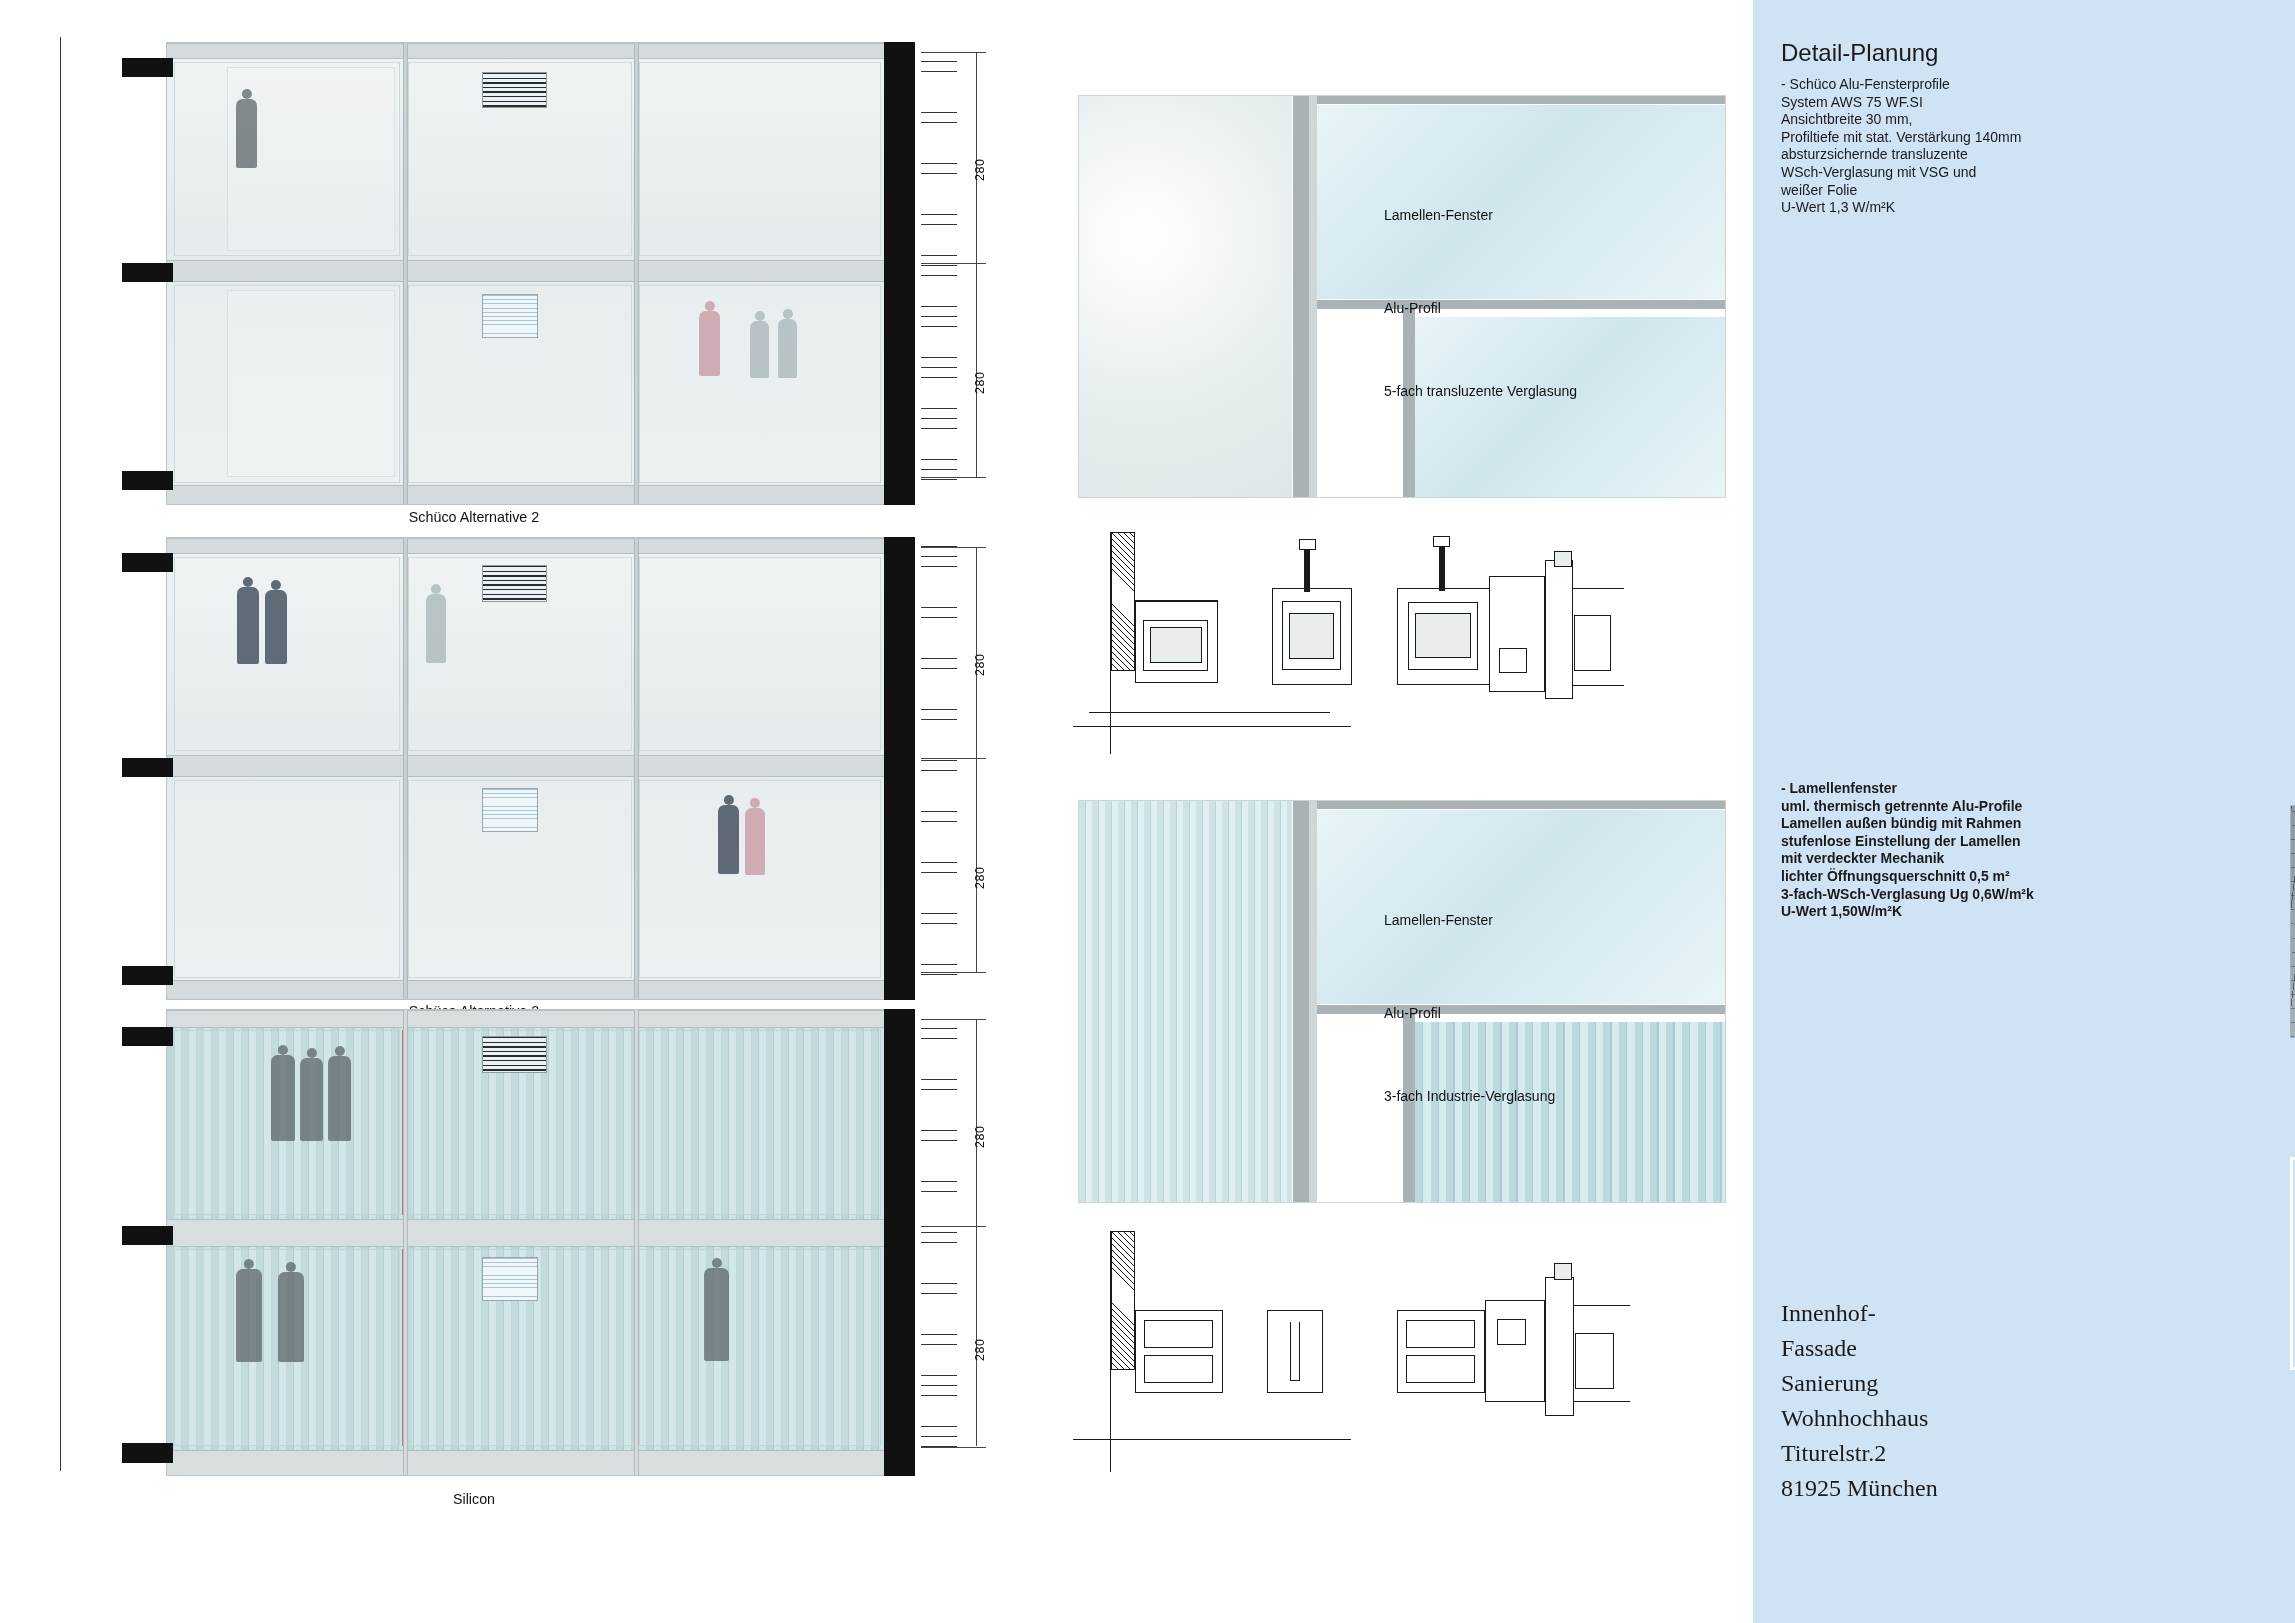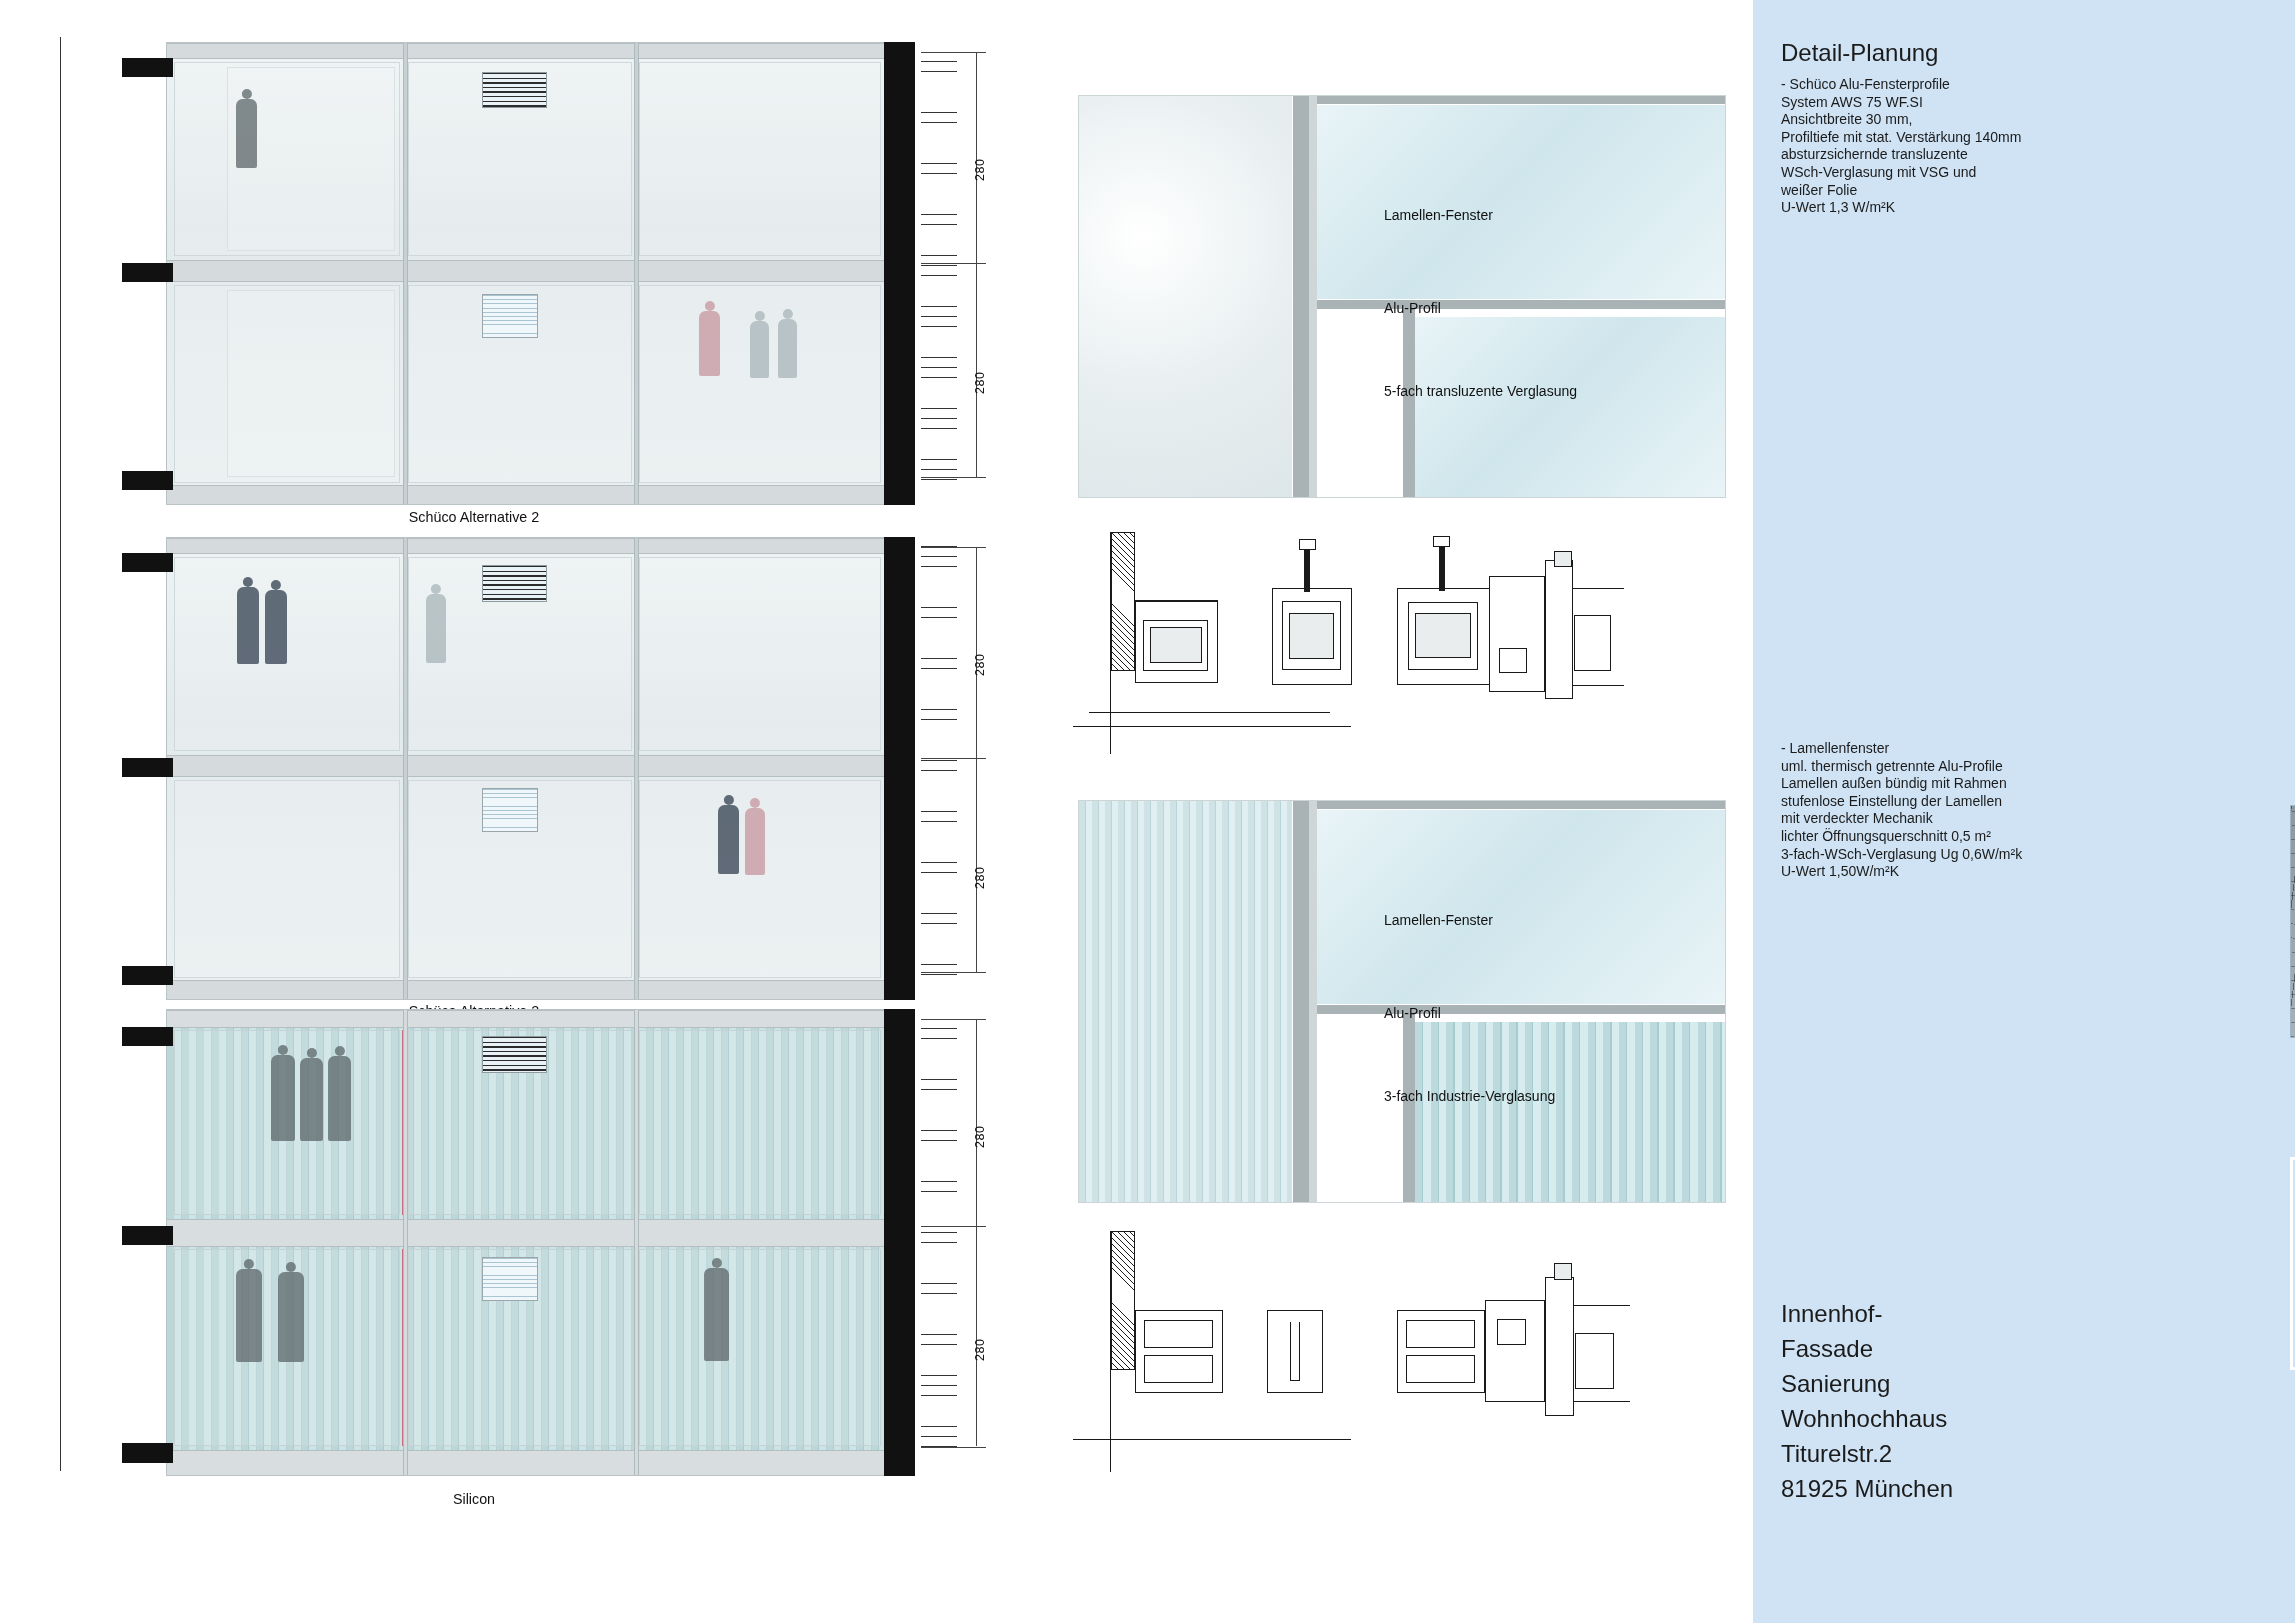--- a/index.html
+++ b/index.html
@@ -295,21 +295,21 @@
     position: absolute;
     left: 28px;
     width: 490px;
     font-size: 14px;
     line-height: 17.6px;
     color: #1b1b1b;
     white-space: pre-wrap;
   }
   .pt1 { top: 76px; }
   .pt2 { top: 488px; }
-  .pt3 { top: 740px; }
+  .pt3 { top: 780px; font-weight: bold; }
 
   .photo {
     position: absolute;
     left: 537px;
     top: 805px;
     width: 296px;
     height: 231px;
     border: 0.5px solid #9fb6c8;
     overflow: hidden;
     background: #8fa2ae;
@@ -342,20 +342,21 @@
   .plan-stroke { position: absolute; background: #ffffff; }
 
   .address {
     position: absolute;
     left: 28px;
     top: 1296px;
     font-size: 24px;
     line-height: 35px;
     color: #1b1b1b;
     white-space: pre-wrap;
+    font-family: Liberation Serif, serif;
   }
 </style>
 </head>
 <body>
 
 <div class="sheet">
 
   <div class="left-col">
 
     <div class="vline-left"></div>

